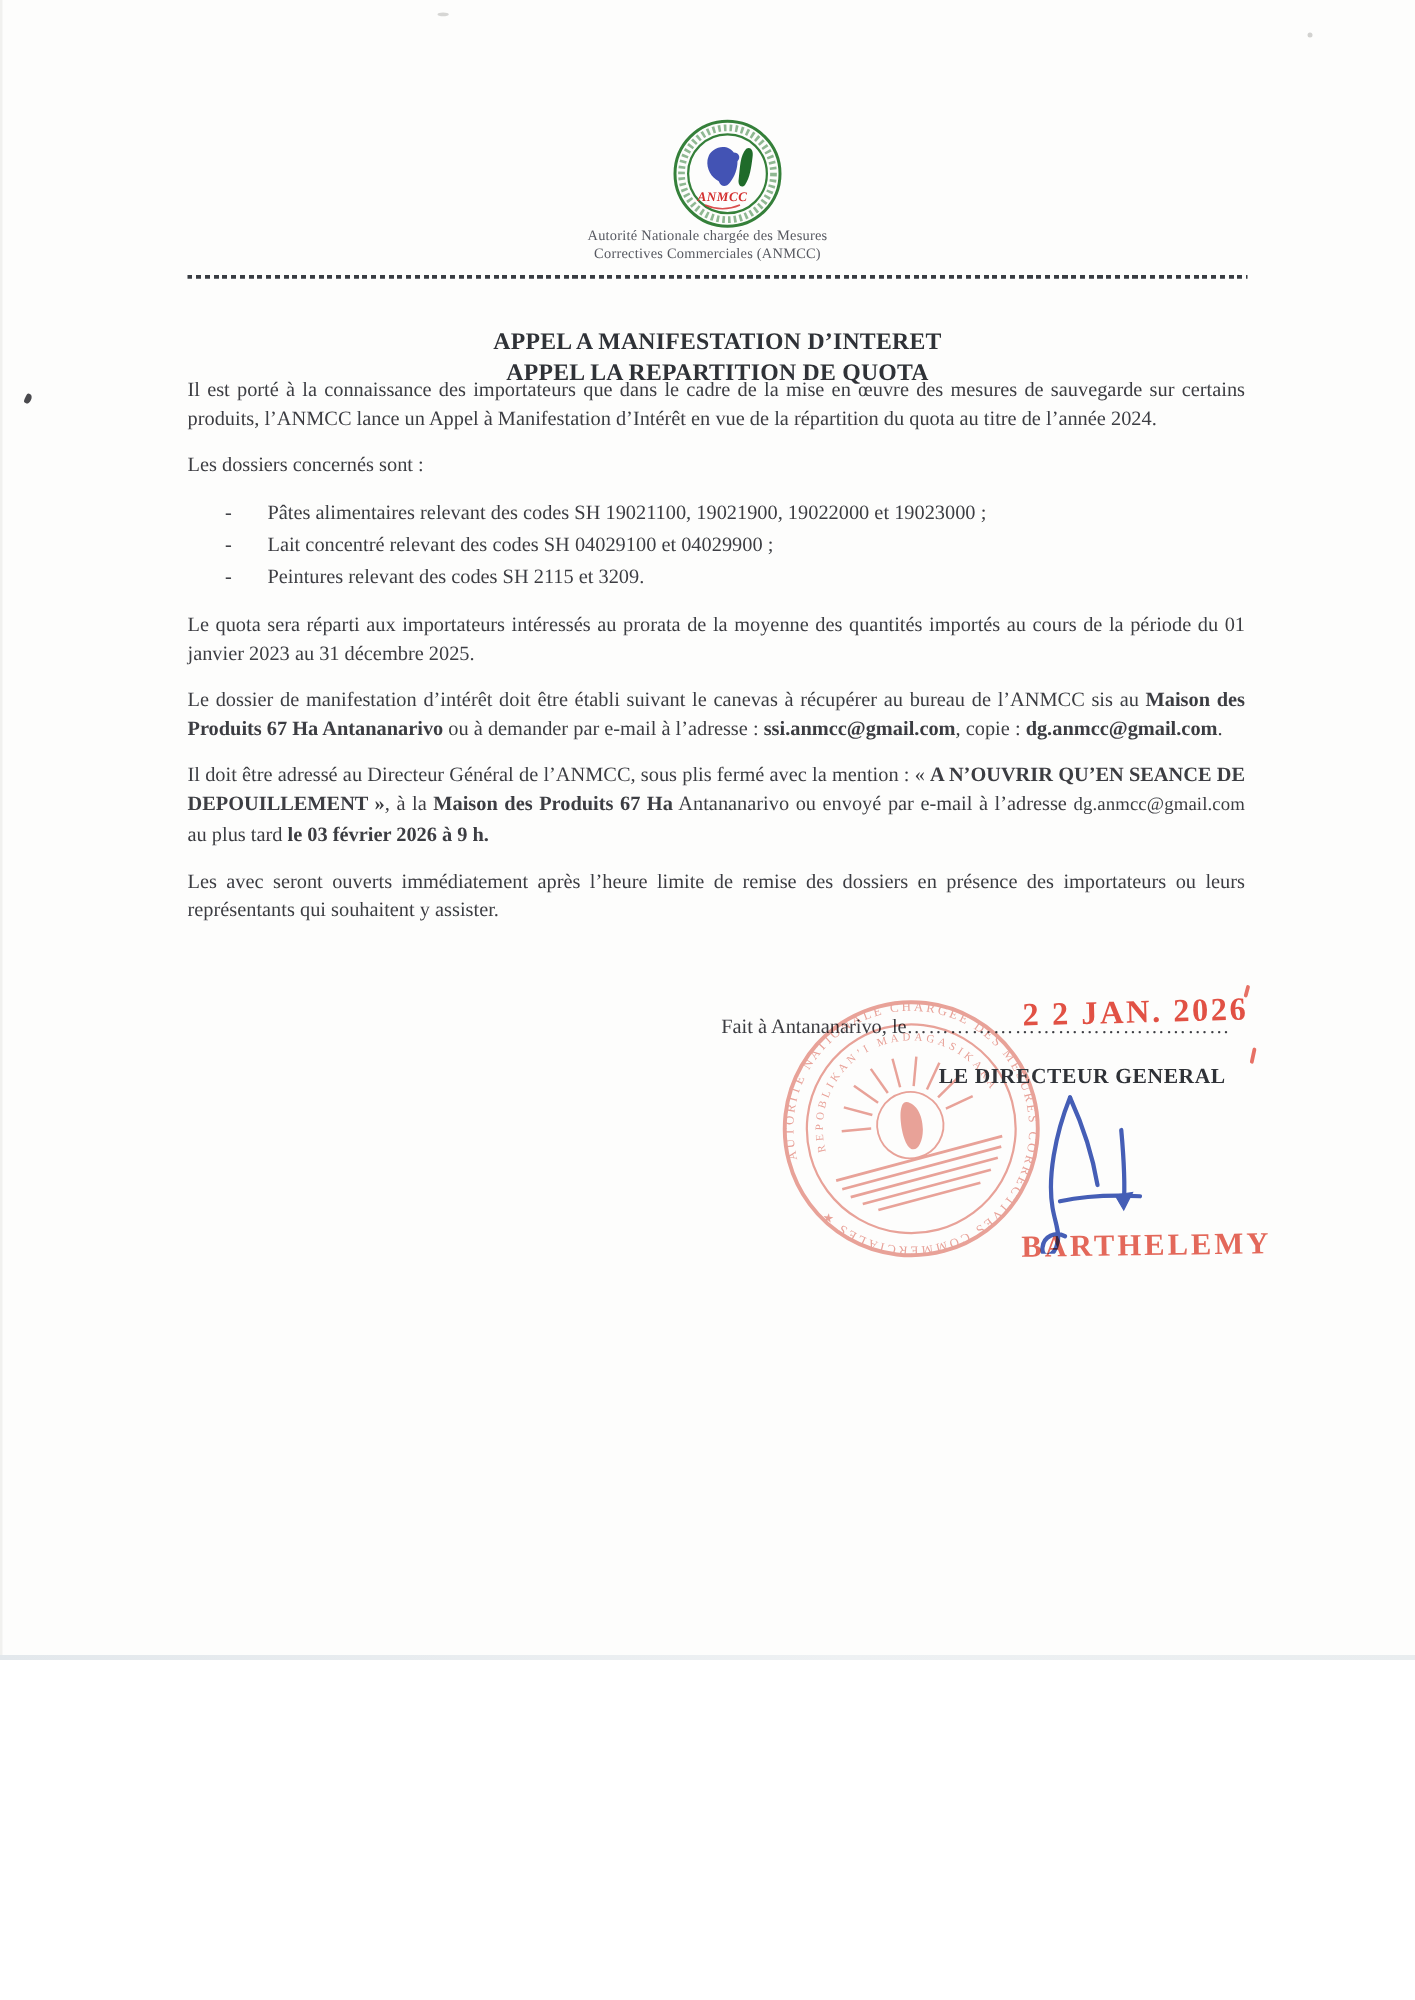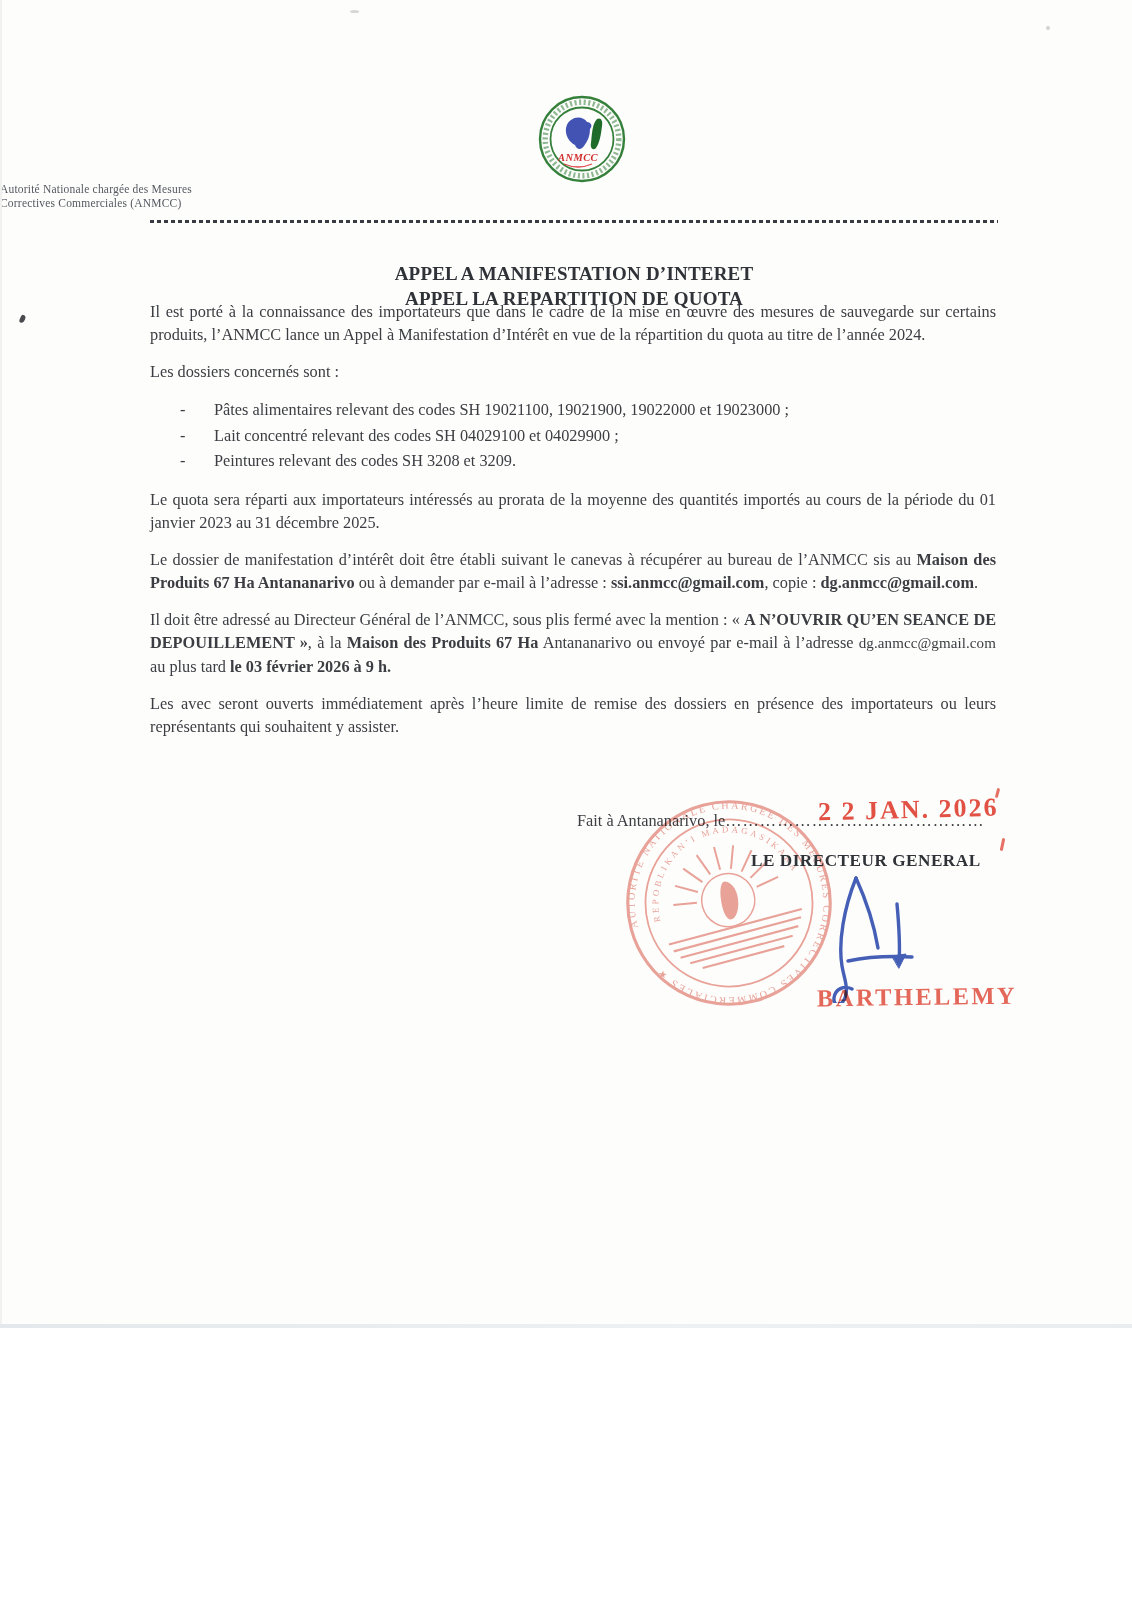--- a/index.html
+++ b/index.html
@@ -7,21 +7,21 @@
     --name-red:#e14e3e; --sig-blue:#3551b2; --logo-green:#35803a;
     --logo-dark-green:#1f6b2a; --logo-blue:#4353b4; --logo-red:#d32f2f;
   }
   html,body{margin:0;padding:0;background:#ffffff;}
   .page{
     position:relative;width:1132px;height:1328px;background:#fdfdfc;overflow:hidden;
     font-family:Liberation Serif, serif;color:var(--text);
   }
   
   .logo{position:absolute;left:534px;top:95px;width:96px;height:92px;}
-  .org-block{position:absolute;top:183px;left:0;width:1132px;}
+  .org-block{position:absolute;top:183px;left:0;width:1132px;text-align:center;}
   .org-line{font-size:11.5px;line-height:13.5px;color:#565860;letter-spacing:.2px;}
   .divider{
     position:absolute;left:150px;top:220px;width:848px;height:2.5px;
     background:repeating-linear-gradient(90deg,#383c42 0 4px,transparent 4px 7px);
   }
   .titles{
     position:absolute;left:150px;top:233px;width:848px;text-align:center;
     font-weight:bold;font-size:19px;line-height:25px;color:var(--title);letter-spacing:.2px;margin-top:28px;
   }
   
@@ -111,21 +111,21 @@
       <div class="li">
         <span class="dash">-</span>
         <span>Pâtes alimentaires relevant des codes SH 19021100, 19021900, 19022000 et 19023000 ;</span>
       </div>
       <div class="li">
         <span class="dash">-</span>
         <span>Lait concentré relevant des codes SH 04029100 et 04029900 ;</span>
       </div>
       <div class="li">
         <span class="dash">-</span>
-        <span>Peintures relevant des codes SH 3208 et 3209.</span>
+        <span>Peintures relevant des codes SH 2115 et 3209.</span>
       </div>
     </div>
 
     <p>Le quota sera réparti aux importateurs intéressés au prorata de la moyenne des quantités importés au cours de la période du 01 janvier 2023 au 31 décembre 2025.</p>
 
     <p>
       <span>Le dossier de manifestation d’intérêt doit être établi suivant le canevas à récupérer au bureau de l’ANMCC sis au </span><b>Maison des Produits 67 Ha Antananarivo</b><span> ou à demander par e-mail à l’adresse : </span><b>ssi.anmcc@gmail.com</b><span>, copie : </span><b>dg.anmcc@gmail.com</b><span>.</span>
     </p>
 
     <p>

